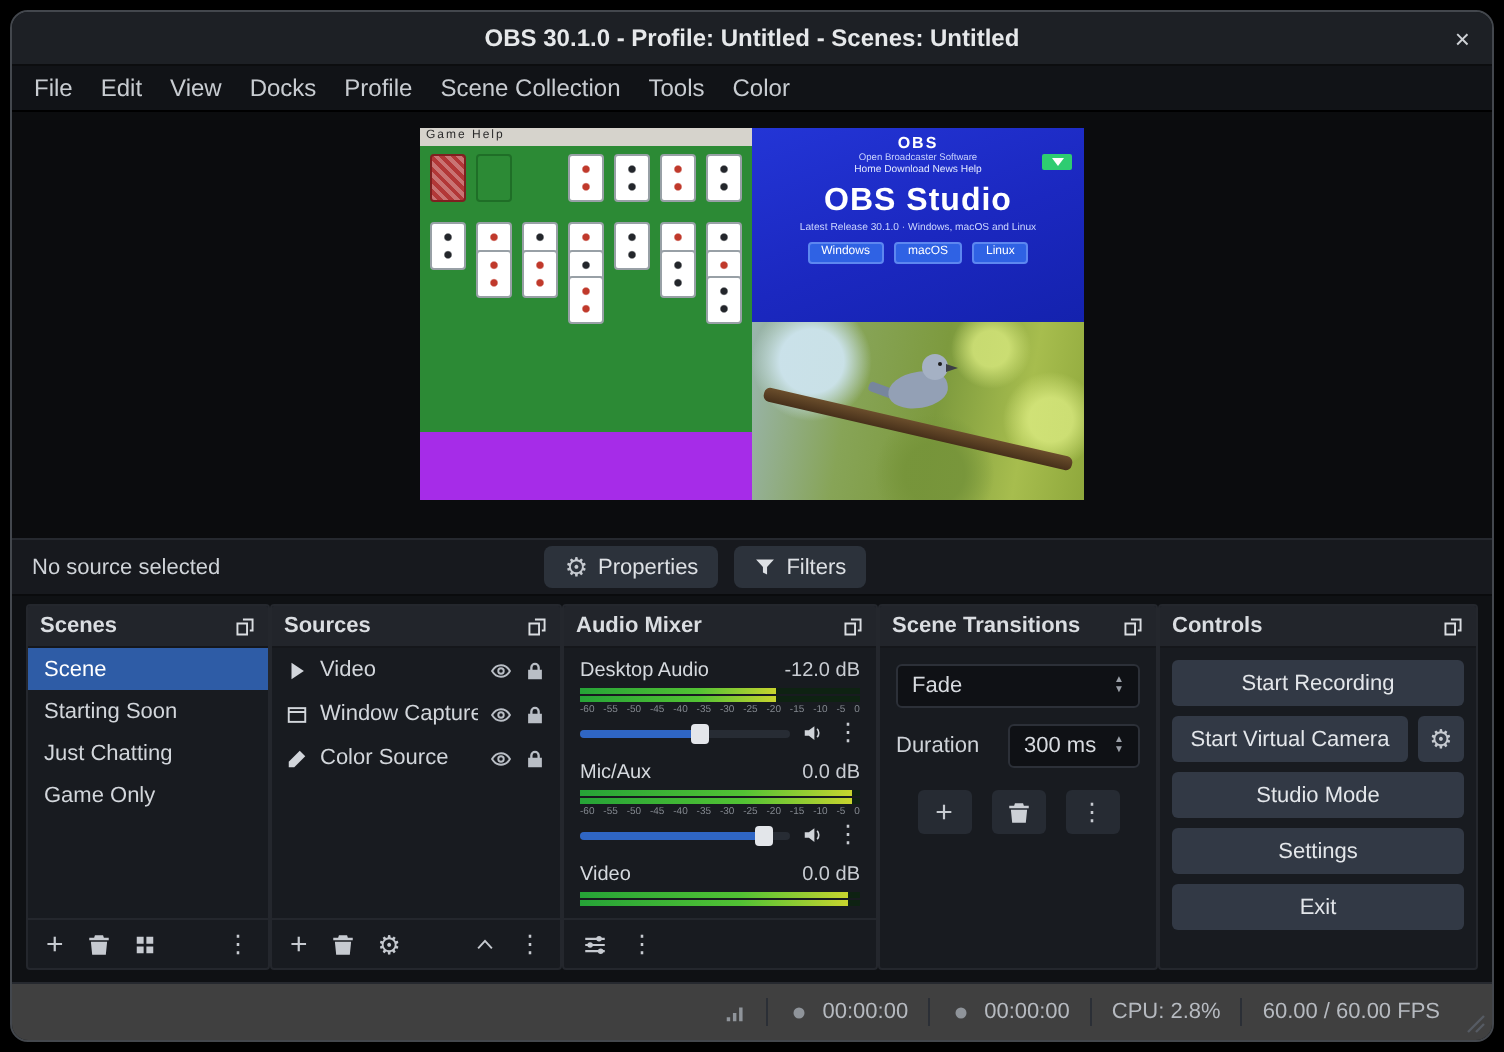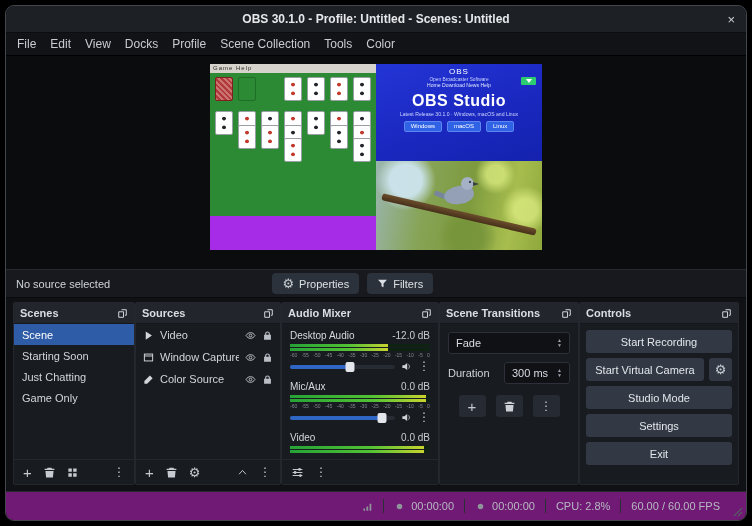--- a/index.html
+++ b/index.html
@@ -20,21 +20,21 @@
 .sol{position:absolute;left:0;top:0;width:166px;height:186px;background:#2c8a35;overflow:hidden}
 .sol-menu{height:9px;background:#d6d3cc;color:#2b2b2b;font-size:6px;line-height:9px;padding:0 3px;letter-spacing:1px}
 .card{position:absolute;width:18px;height:24px;background:#fff;border:1px solid #98a0a6;border-radius:2px}
 .card.back{background-color:#b23737;background-image:repeating-linear-gradient(45deg,rgba(255,255,255,.3) 0 2px,transparent 2px 4px);border-color:#7e2020}
 .card.fr{background-image:radial-gradient(circle at 50% 30%,#c0392b 1.5px,transparent 2.2px),radial-gradient(circle at 50% 70%,#c0392b 1.5px,transparent 2.2px)}
 .card.fb{background-image:radial-gradient(circle at 50% 30%,#23262b 1.5px,transparent 2.2px),radial-gradient(circle at 50% 70%,#23262b 1.5px,transparent 2.2px)}
 .slot{position:absolute;width:18px;height:24px;border:1px solid #1f6e27;border-radius:2px}
 .purple{position:absolute;left:0;bottom:0;width:166px;height:34px;background:#a62ce8}
 
 .site{position:absolute;left:166px;top:0;width:166px;height:97px;background:linear-gradient(160deg,#2335d6 0%,#1b28c0 55%,#1422ae 100%);color:#fff;text-align:center;overflow:hidden}
-.site-brand{font-size:8px;font-weight:400;margin-top:3px;letter-spacing:1px}
+.site-brand{font-size:8px;font-weight:700;margin-top:3px;letter-spacing:1px}
 .site-sub{font-size:6px;color:#c8d2ff;transform:scale(.8)}
 .site-nav{font-size:6px;color:#dfe6ff;margin-top:0;transform:scale(.85)}
 .site-head{font-size:16px;font-weight:700;margin-top:4px;letter-spacing:.5px}
 .site-tag{font-size:6px;color:#cdd7ff;margin-top:1px;transform:scale(.85)}
 .site-btns{display:flex;justify-content:center;gap:5px;margin-top:4px}
 .site-btn{background:#2f62e4;border:1px solid #5d87f0;border-radius:2px;font-size:6px;color:#fff;padding:1px 6px;line-height:7px}
 .dl-badge{position:absolute;right:6px;top:13px;width:15px;height:8px;background:#2ecc71;border-radius:1px;display:flex;align-items:center;justify-content:center}
 .dl-badge i{display:block;width:0;height:0;border-left:3px solid transparent;border-right:3px solid transparent;border-top:4px solid #fff}
 
 .bird-img{position:absolute;left:166px;top:97px;width:166px;height:89px;overflow:hidden;background:
@@ -96,21 +96,21 @@
 .spin{margin-left:auto;width:66px}
 .tr-btns{display:flex;justify-content:center;gap:10px;margin-top:11px}
 .sq-btn{width:27px;height:22px;background:#262b33;border-radius:3px;display:flex;align-items:center;justify-content:center;color:#ccd0d6}
 
 .ctl-body{padding:6px}
 .ctl-btn{height:23px;background:#323945;border-radius:3px;display:flex;align-items:center;justify-content:center;font-size:11px;color:#e3e6ea;margin-bottom:5px}
 .vcam-row{display:flex;gap:5px;margin-bottom:5px}
 .vcam-row .ctl-btn{flex:1;margin:0}
 .vcam-gear{width:23px;height:23px;flex:none;background:#323945;border-radius:3px;display:flex;align-items:center;justify-content:center;color:#dfe3e8}
 
-.statusbar{height:29px;flex:none;background:#701a75;border-top:1px solid #26292f;display:flex;align-items:center;justify-content:flex-end;padding:0 16px;font-size:11px;color:#b6bac0;position:relative}
+.statusbar{height:29px;flex:none;background:#404040;border-top:1px solid #26292f;display:flex;align-items:center;justify-content:flex-end;padding:0 16px;font-size:11px;color:#b6bac0;position:relative}
 .sb-group{display:flex;align-items:center;gap:6px;padding:0 10px;white-space:nowrap}
 .sb-sep{width:1px;height:14px;background:#2b2f36}
 .grip{position:absolute;right:3px;bottom:3px;color:#565b63}
 </style>
 </head>
 <body>
 
 <div class="window">
 
   <div class="titlebar">

